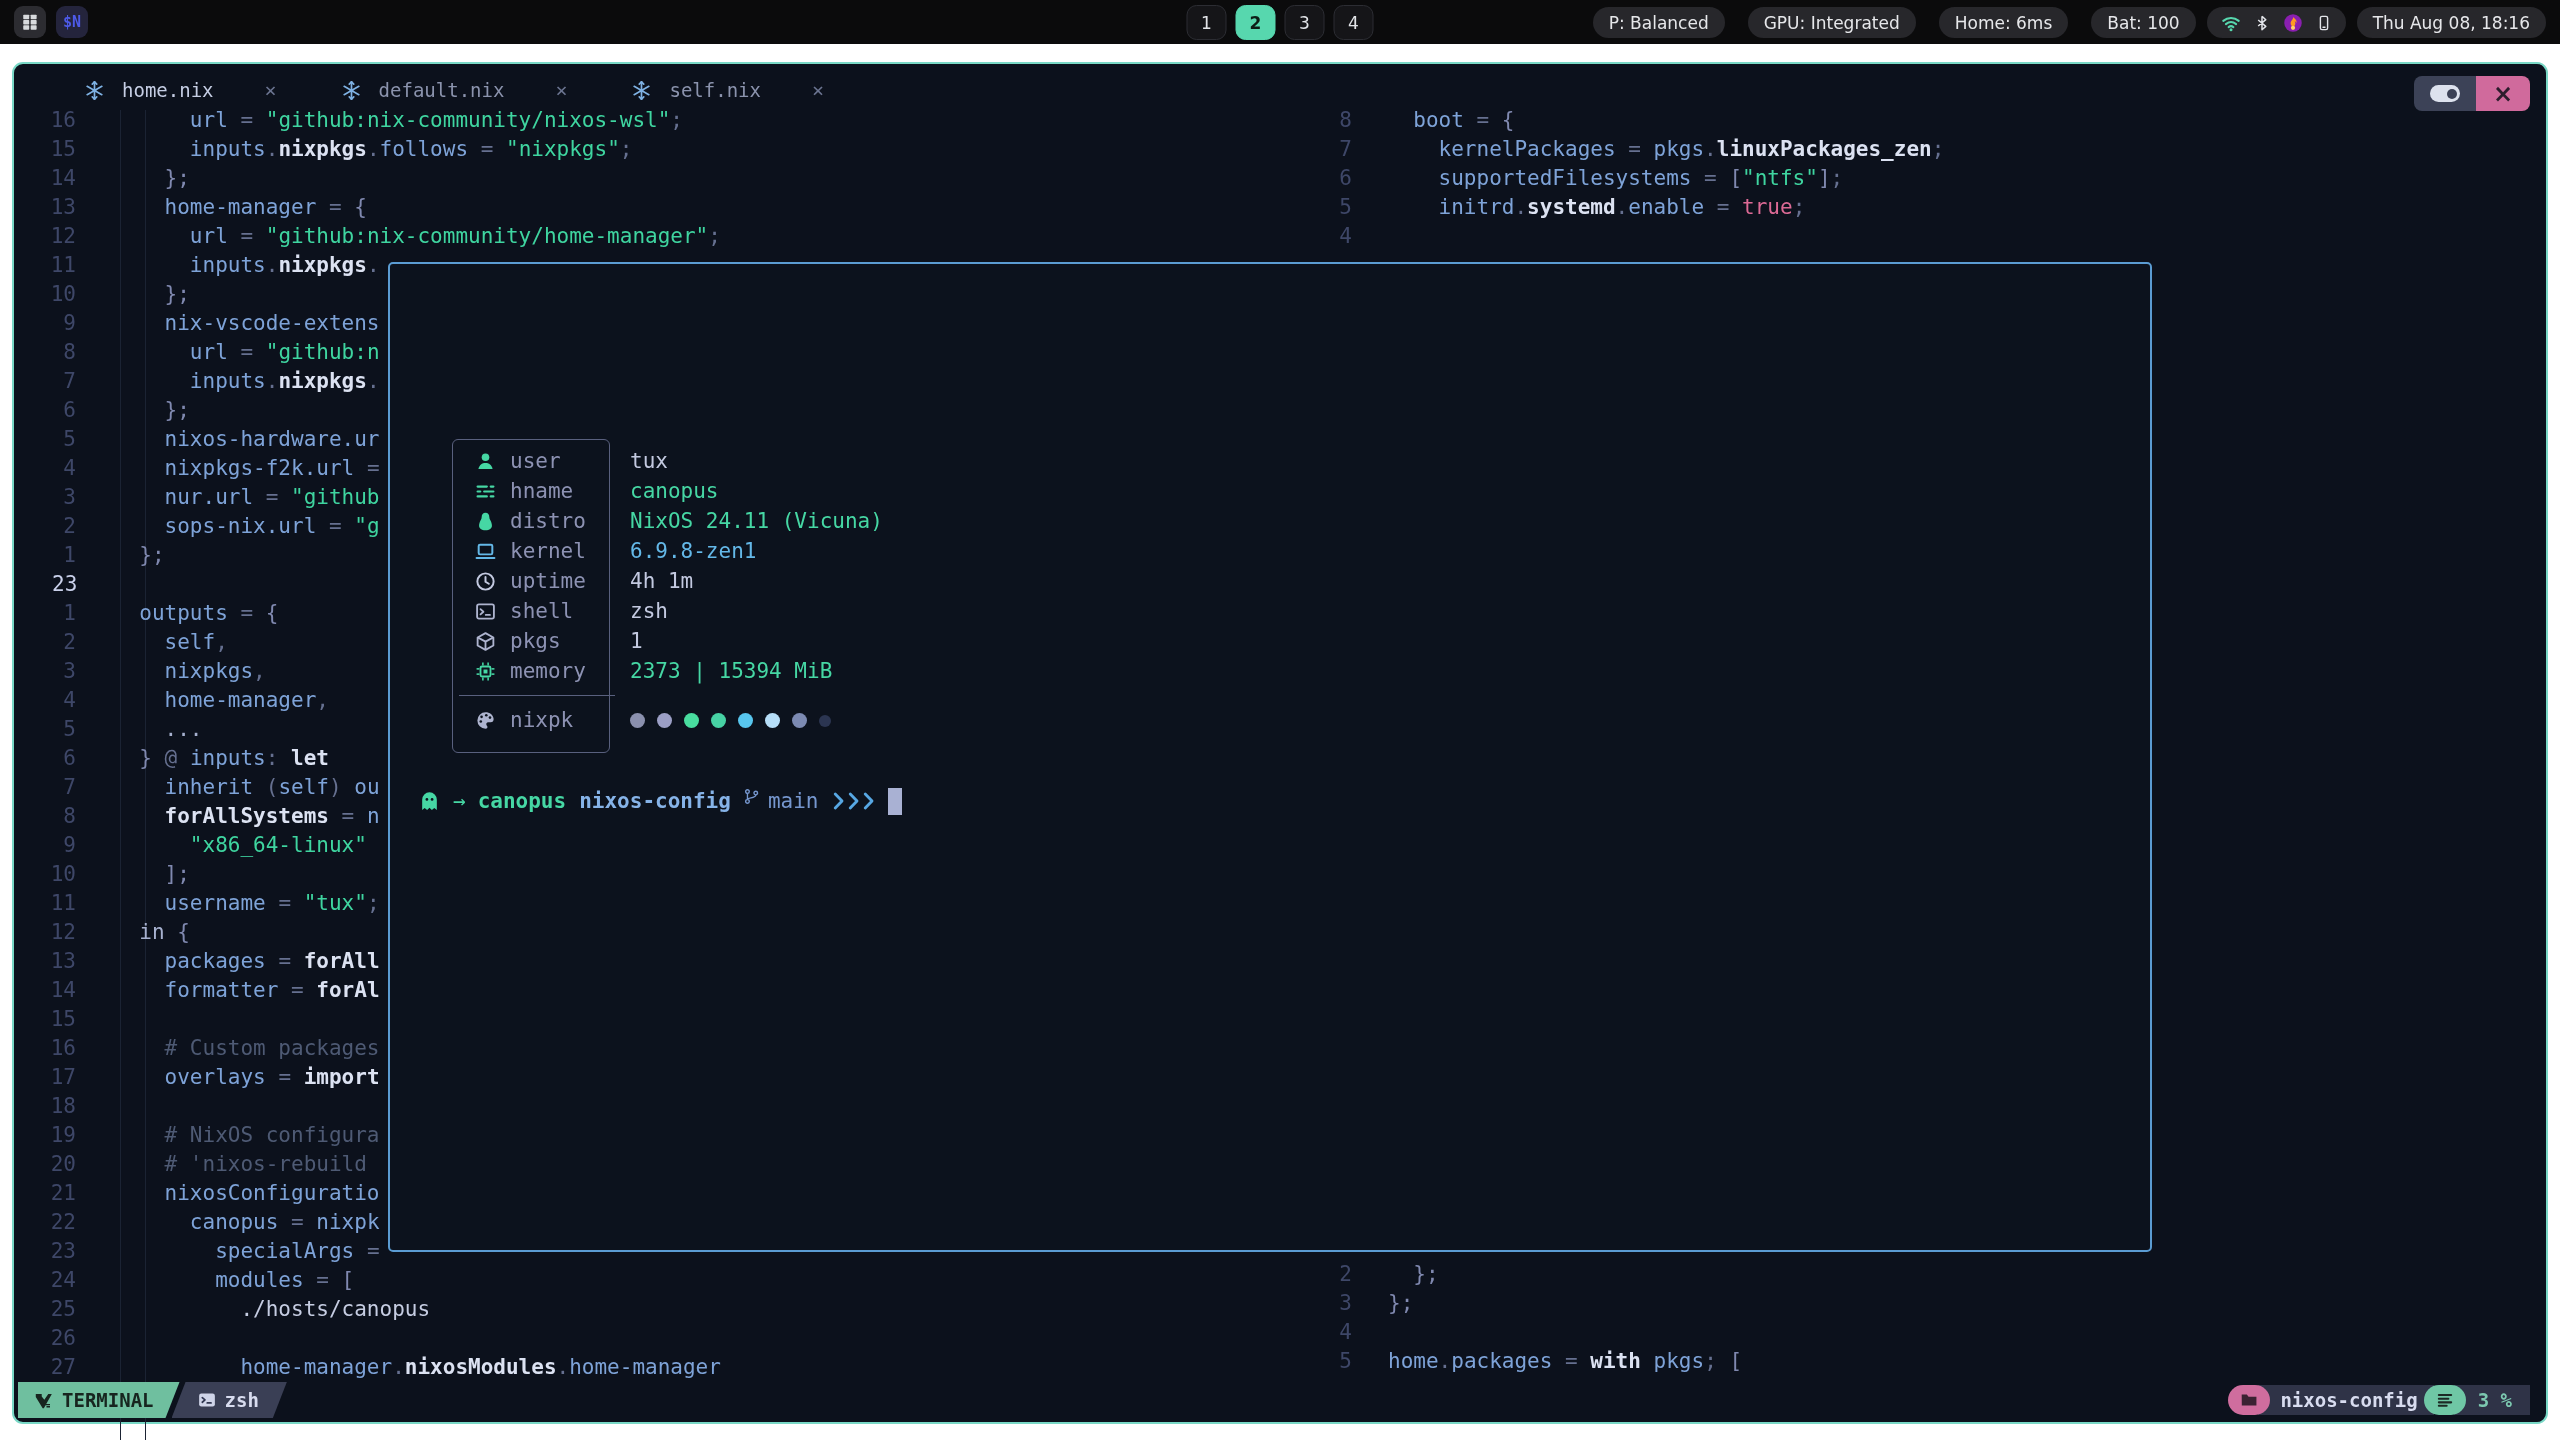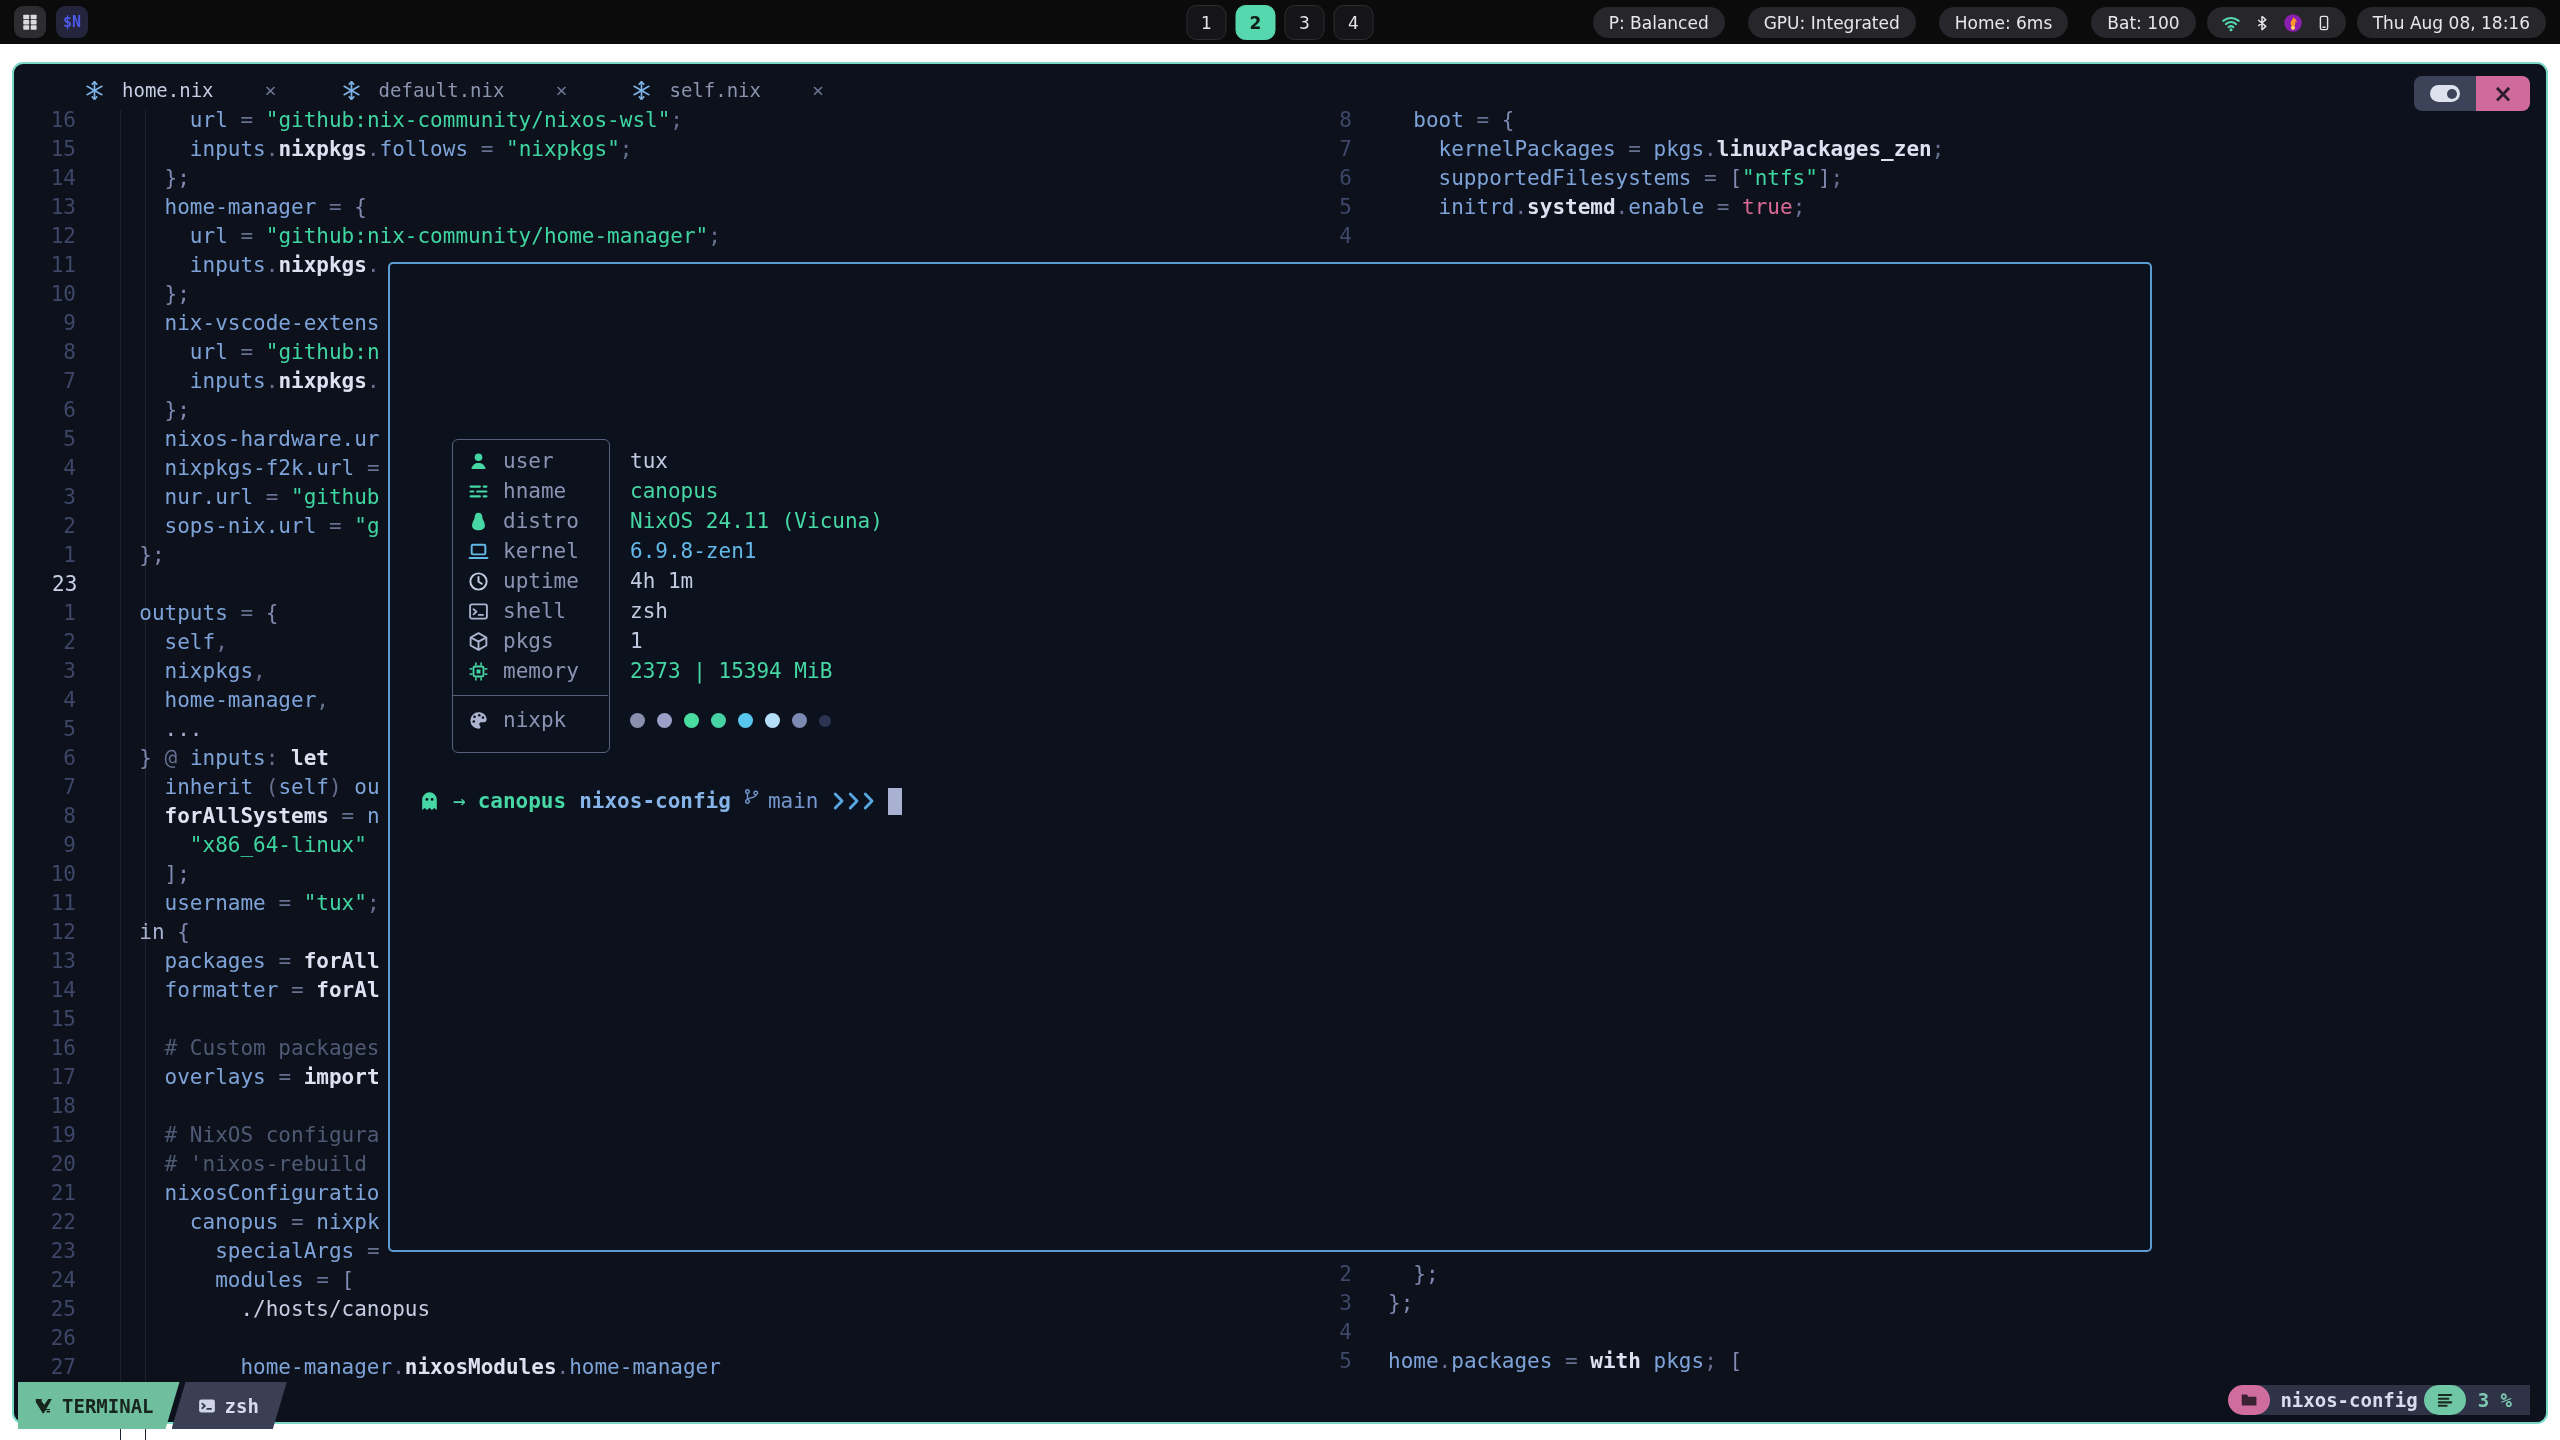--- a/index.html
+++ b/index.html
@@ -52,38 +52,38 @@
   .ln.cur{text-align:left;padding-left:24px;width:24px;color:#c9d0ea;}
   .rp .ln{width:28px;margin-right:16px;}
   .code .n{color:#7ea3d8}.code .o{color:#667090}.code .s{color:#3fd5a0}.code .d{color:#8089b0}
   .code .c{color:#4e5a74}.code .b{color:#dce2f2;font-weight:bold}.code .k{color:#dc6a95}
   .code .w{color:#c6cde2}.code .t{color:#a7b1cf}
   .guide{position:absolute;width:1px;background:#1b2333;}
   
   #statusline{position:absolute;left:4px;right:4px;bottom:4px;height:36px;font-family:"DejaVu Sans Mono",monospace;
               font-weight:bold;font-size:19px;}
   .sl-left{position:absolute;left:0;top:0;display:flex;height:36px;}
-  .seg{display:flex;align-items:center;gap:9px;height:47px;}
+  .seg{display:flex;align-items:center;gap:9px;height:36px;}
   .seg.mode{background:#6fbf9f;color:#17251f;padding:0 10px 0 16px;
             clip-path:polygon(0 0,100% 0,calc(100% - 14px) 100%,0 100%);padding-right:26px;}
   .seg.shellseg{background:#3a3f55;color:#d8dcef;margin-left:-8px;padding:0 28px 0 26px;
             clip-path:polygon(14px 0,100% 0,calc(100% - 14px) 100%,0 100%);}
   .sl-right{position:absolute;right:12px;top:3px;display:flex;align-items:center;height:30px;}
   .rpill{height:30px;border-radius:15px;display:flex;align-items:center;justify-content:center;padding:0 12px;z-index:2;}
   .rpill.folder{background:#cf6d9e;}
   .rpill.lines{background:#6fc7a5;margin-left:-10px;}
   .rslab{height:30px;background:#2f3347;display:flex;align-items:center;color:#d8dcef;padding:0 16px 0 22px;margin-left:-12px;}
   .rslab.pct{color:#7cc8b0;padding:0 18px 0 24px;}
   
   #float{position:absolute;left:388px;top:262px;width:1764px;height:990px;background:rgba(12,18,29,0.985);
          border:2px solid #5b9cd3;border-radius:5px;box-sizing:border-box;z-index:10;
          font-family:"DejaVu Sans Mono",monospace;font-size:21px;line-height:29px;}
   #ascii{position:absolute;left:28px;top:18px;margin:0;color:#7cc3ef;font:inherit;white-space:pre;}
   #ff-box{position:absolute;left:62px;top:175px;width:158px;height:314px;border:1.5px solid #59607e;border-radius:6px;box-sizing:border-box;}
-  #ff-labels{position:absolute;left:62px;top:182px;width:158px;}
+  #ff-labels{position:absolute;left:62px;top:182px;width:158px;padding-left:7px;}
   #ff-values{position:absolute;left:240px;top:182px;}
   .ff-row{height:30px;display:flex;align-items:center;gap:14px;padding-left:16px;}
   .ff-label{color:#8d92b3;}
   .ff-div{height:0;border-top:1.5px solid #59607e;margin:9px -0px 9px 0;width:156px;margin-left:0;}
   .ff-vrow{height:30px;display:flex;align-items:center;}
   .ff-vspace{height:19.5px;}
   .vc-grn{color:#46d7a4}.vc-blu{color:#64b8e8}.vc-lav{color:#c3c9e0}
   .dots{display:flex;gap:12px;align-items:center;height:30px;}
   .dot{width:15px;height:15px;border-radius:50%;}
   .dot:last-child{width:12px;height:12px;}

